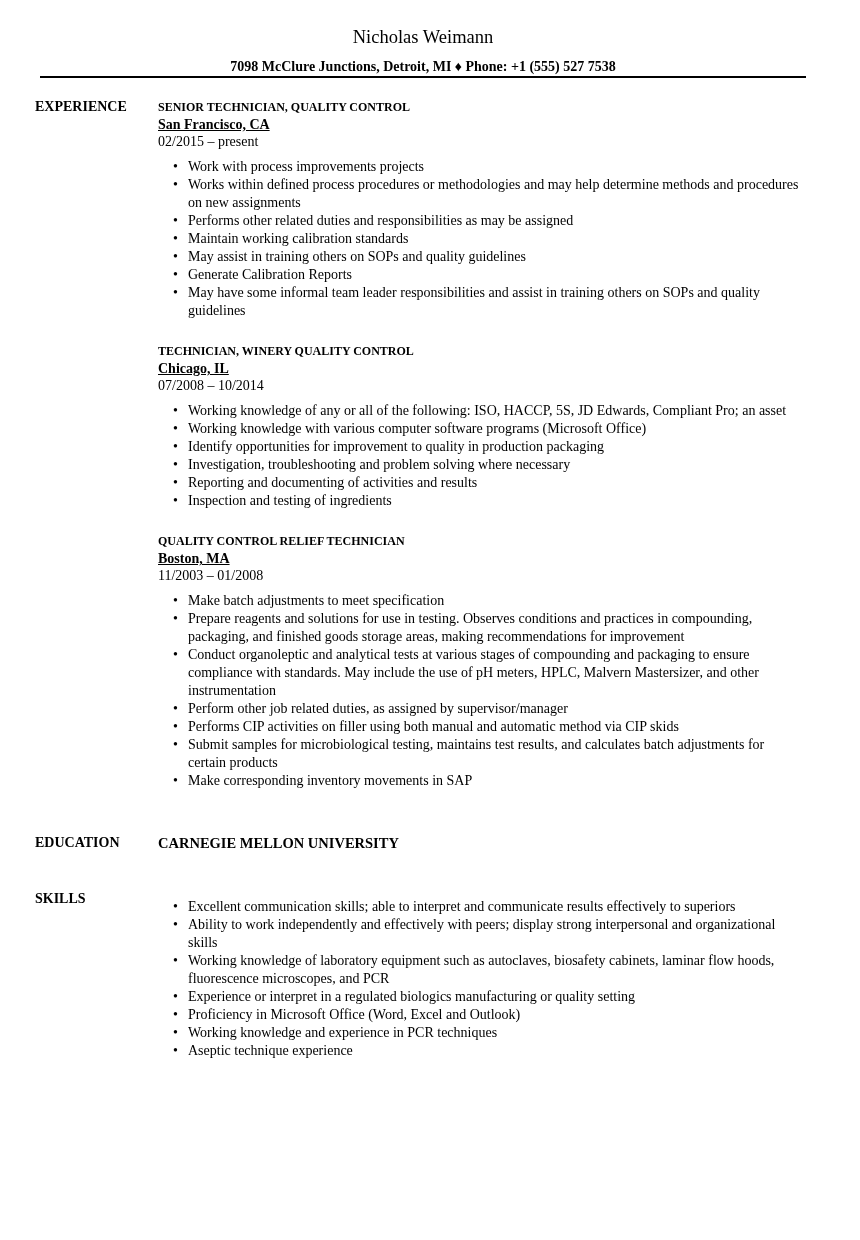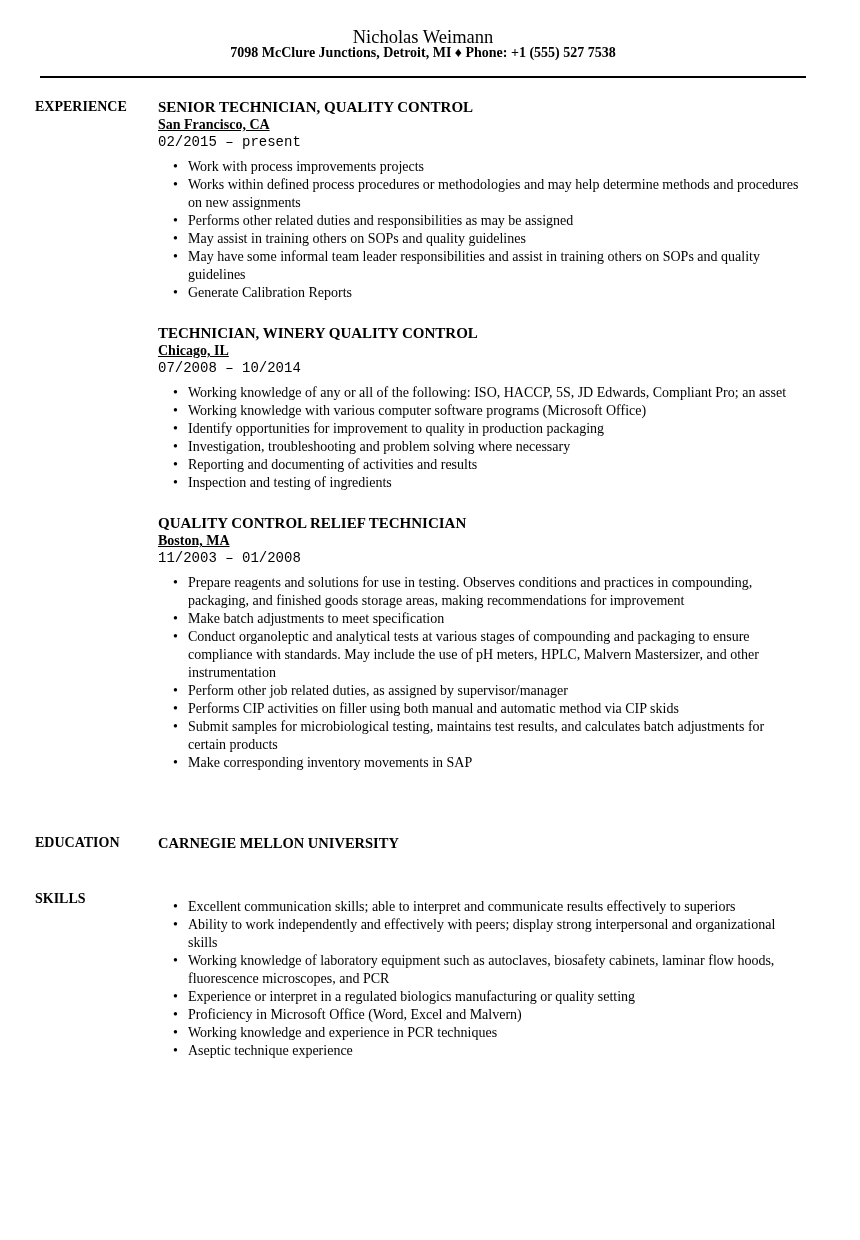--- a/index.html
+++ b/index.html
@@ -6,40 +6,40 @@
   body {
     width: 860px; height: 1240px; position: relative; overflow: hidden;
     font-family: "Liberation Serif", "DejaVu Serif", serif;
     color: #000000;
   }
   .header-name {
     position: absolute; left: 0; width: 846px; top: 26px;
     text-align: center; font-weight: normal; font-size: 18.5px; line-height: 22px;
   }
   .header-contact {
-    position: absolute; left: 0; width: 846px; top: 44px;
+    position: absolute; left: 0; width: 846px; top: 58px;
     text-align: center; font-weight: bold; font-size: 14px; line-height: 18px;
   }
   .header-rule {
     position: absolute; left: 40px; width: 766px; top: 76px; height: 2px;
     background: #000;
   }
   .section { position: absolute; left: 0; width: 860px; }
   .section-label {
     position: absolute; left: 35px; top: 0;
     font-weight: bold; font-size: 14px; line-height: 18px;
   }
   .section-body {
     position: absolute; left: 158px; top: 0; width: 650px;
     font-size: 14px; line-height: 18px;
   }
   .job { margin-bottom: 22px; }
-  .job-title { font-weight: bold; font-size: 15px; line-height: 18px; }
+  .job-title { font-weight: bold; font-size: 12px; line-height: 18px; }
   .job-loc { font-weight: bold; font-size: 14px; line-height: 18px; text-decoration: underline; }
-  .job-dates { font-size: 14px; line-height: 16px; font-family: Liberation Mono, monospace; }
+  .job-dates { font-size: 14px; line-height: 16px; }
   ul.bullets {
     list-style: none; margin: 8px; padding: 0;
   }
   ul.bullets li {
     position: relative; padding-left: 22px; font-size: 14px; line-height: 18px;
   }
   ul.bullets li::before {
     content: "•"; position: absolute; left: 7px; top: 0;
   }
   .edu-school { font-weight: bold; font-size: 14.5px; line-height: 18px; }
@@ -57,23 +57,24 @@
   <div class="section-body">
 
     <div class="job">
       <div class="job-title">SENIOR TECHNICIAN, QUALITY CONTROL</div>
       <div class="job-loc">San Francisco, CA</div>
       <div class="job-dates">02/2015 – present</div>
       <ul class="bullets">
         <li>Work with process improvements projects</li>
         <li>Works within defined process procedures or methodologies and may help determine methods and procedures on new assignments</li>
         <li>Performs other related duties and responsibilities as may be assigned</li>
+        <li>Maintain working calibration standards</li>
         <li>May assist in training others on SOPs and quality guidelines</li>
+        <li>Generate Calibration Reports</li>
         <li>May have some informal team leader responsibilities and assist in training others on SOPs and quality guidelines</li>
-        <li>Generate Calibration Reports</li>
       </ul>
     </div>
 
     <div class="job">
       <div class="job-title">TECHNICIAN, WINERY QUALITY CONTROL</div>
       <div class="job-loc">Chicago, IL</div>
       <div class="job-dates">07/2008 – 10/2014</div>
       <ul class="bullets">
         <li>Working knowledge of any or all of the following: ISO, HACCP, 5S, JD Edwards, Compliant Pro; an asset</li>
         <li>Working knowledge with various computer software programs (Microsoft Office)</li>
@@ -82,22 +83,22 @@
         <li>Reporting and documenting of activities and results</li>
         <li>Inspection and testing of ingredients</li>
       </ul>
     </div>
 
     <div class="job">
       <div class="job-title">QUALITY CONTROL RELIEF TECHNICIAN</div>
       <div class="job-loc">Boston, MA</div>
       <div class="job-dates">11/2003 – 01/2008</div>
       <ul class="bullets">
+        <li>Make batch adjustments to meet specification</li>
         <li>Prepare reagents and solutions for use in testing. Observes conditions and practices in compounding, packaging, and finished goods storage areas, making recommendations for improvement</li>
-        <li>Make batch adjustments to meet specification</li>
         <li>Conduct organoleptic and analytical tests at various stages of compounding and packaging to ensure compliance with standards. May include the use of pH meters, HPLC, Malvern Mastersizer, and other instrumentation</li>
         <li>Perform other job related duties, as assigned by supervisor/manager</li>
         <li>Performs CIP activities on filler using both manual and automatic method via CIP skids</li>
         <li>Submit samples for microbiological testing, maintains test results, and calculates batch adjustments for certain products</li>
         <li>Make corresponding inventory movements in SAP</li>
       </ul>
     </div>
 
   </div>
 </div>
@@ -110,18 +111,18 @@
 </div>
 
 <div class="section" style="top:890px;">
   <div class="section-label">SKILLS</div>
   <div class="section-body">
     <ul class="bullets">
       <li>Excellent communication skills; able to interpret and communicate results effectively to superiors</li>
       <li>Ability to work independently and effectively with peers; display strong interpersonal and organizational skills</li>
       <li>Working knowledge of laboratory equipment such as autoclaves, biosafety cabinets, laminar flow hoods, fluorescence microscopes, and PCR</li>
       <li>Experience or interpret in a regulated biologics manufacturing or quality setting</li>
-      <li>Proficiency in Microsoft Office (Word, Excel and Malvern)</li>
+      <li>Proficiency in Microsoft Office (Word, Excel and Outlook)</li>
       <li>Working knowledge and experience in PCR techniques</li>
       <li>Aseptic technique experience</li>
     </ul>
   </div>
 </div>
 
 </body></html>

